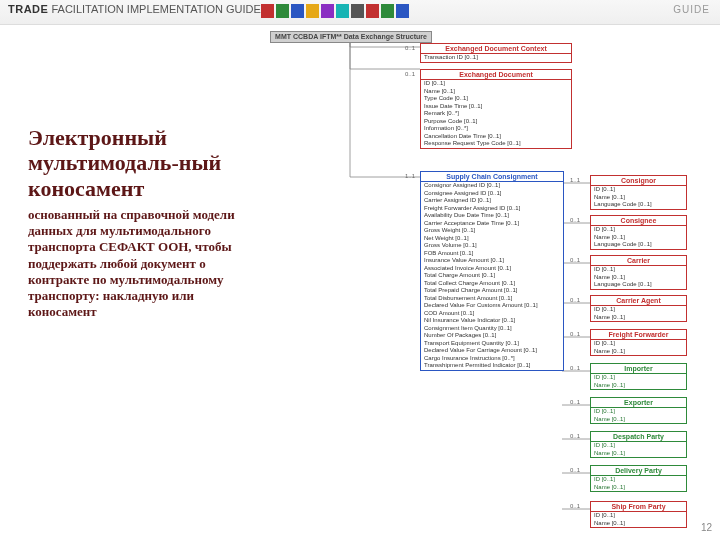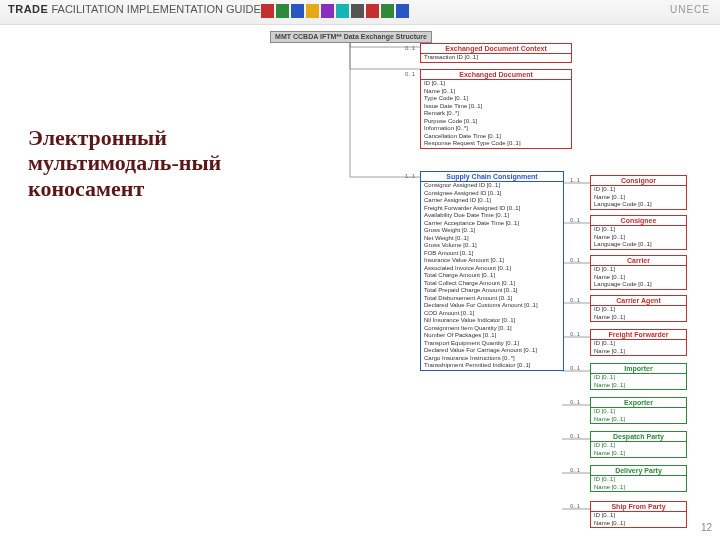--- a/index.html
+++ b/index.html
@@ -38,27 +38,28 @@
       <span style="background: rgb(46, 138, 58);"></span>
       <span style="background: rgb(42, 86, 194);"></span>
       <span style="background: rgb(230, 168, 23);"></span>
       <span style="background: rgb(138, 46, 194);"></span>
       <span style="background: rgb(23, 180, 180);"></span>
       <span style="background: rgb(85, 85, 85);"></span>
       <span style="background: rgb(194, 48, 48);"></span>
       <span style="background: rgb(46, 138, 58);"></span>
       <span style="background: rgb(42, 86, 194);"></span>
     </div>
-  <div class="unece">UNECE</div>
+  <div class="unece">GUIDE</div>
 </div>
 
 <div class="content">
 
   <div class="sidebar">
     <div class="title">Электронный мультимодаль-ный коносамент</div>
+    <div class="body">основанный на справочной модели данных для мультимодального транспорта СЕФАКТ ООН, чтобы поддержать любой документ о контракте по мультимодальному транспорту: накладную или коносамент</div>
   </div>
 
   <div class="diagram">
 
     <svg class="wire" width="450" height="516">
       <g stroke="#888" stroke-width="0.8" fill="none">
         <path d="M90 18 V22 H160"></path>
         <path d="M90 18 V44 H160"></path>
         <path d="M90 18 V152 H160"></path>
         <path d="M302 158 H330"></path>

